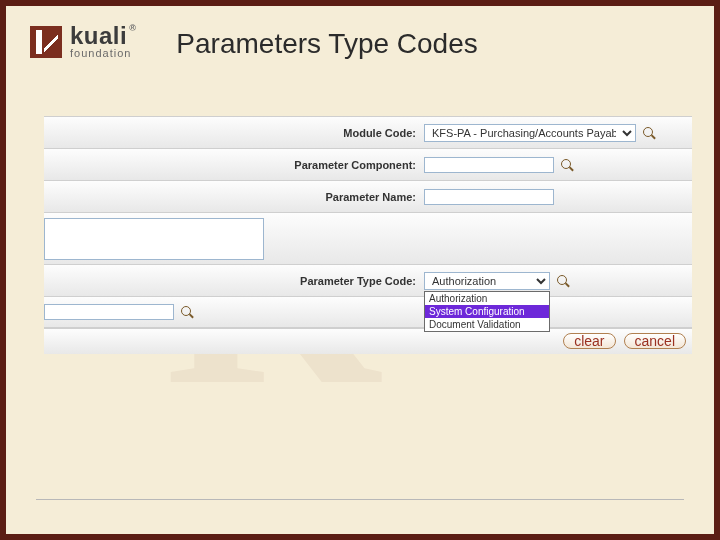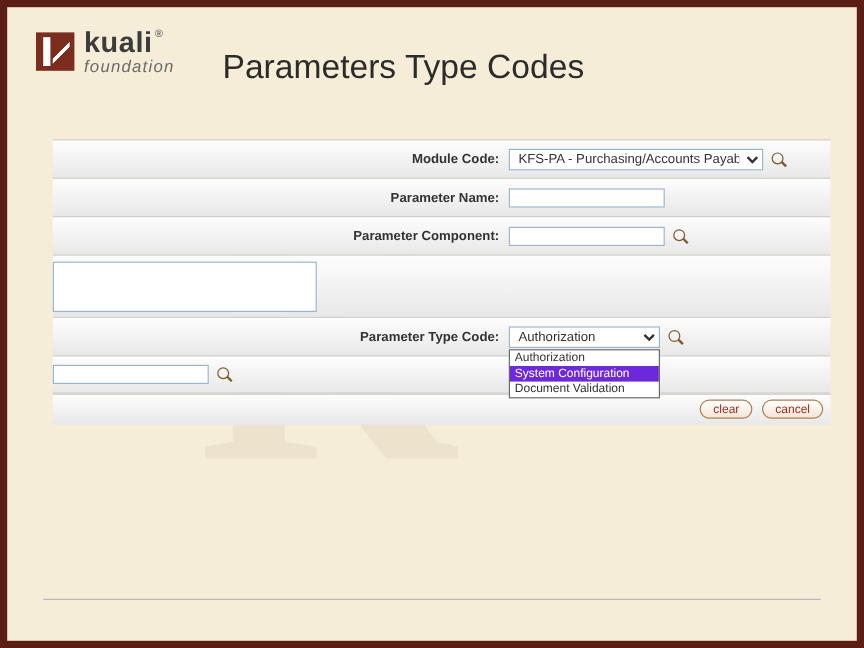--- a/index.html
+++ b/index.html
@@ -18,23 +18,23 @@
   }
   .logo-mark::before {
     content: ""; position: absolute; left: 6px; top: 4px; width: 6px; height: 24px; background: #fff;
   }
   .logo-mark::after {
     content: ""; position: absolute; left: 14px; top: 4px; width: 14px; height: 24px;
     background: linear-gradient(135deg, #7b2e1f 48%, #fff 48% 58%, #7b2e1f 58%);
   }
   .logo-text { line-height: 1; }
   .logo-text .k { font-weight: 700; font-size: 24px; color: #3c3c3c; letter-spacing: 0.5px; }
-  .logo-text .f { font-size: 14px; color: #6b6b6b; letter-spacing: 1px; font-style: italic; }
+  .logo-text .f { font-size: 11px; color: #6b6b6b; letter-spacing: 1px; }
   .reg { font-size: 9px; vertical-align: top; color: #6b6b6b; margin-left: 2px; }
-  .title { font-size: 28px; color: #2b2b2b; margin-top: 16px; }
+  .title { font-size: 28px; color: #2b2b2b; margin-top: 4px; }
   .watermark {
     position: absolute; left: 160px; top: 120px; font-size: 280px; font-weight: 900;
     color: rgba(122,46,31,0.06); letter-spacing: -40px; pointer-events: none;
     font-family: Georgia, serif;
   }
   .form-panel {
     position: absolute; left: 38px; top: 110px; width: 648px;
     font-size: 11px; color: #333;
   }
   .row {
@@ -71,21 +71,21 @@
   }
   .dropdown .opt { padding: 1px 4px; color: #333; white-space: nowrap; }
   .dropdown .opt.sel { background: #6d28d9; color: #fff; }
   .action-row {
     display: flex; justify-content: flex-end; gap: 8px; padding: 4px 6px 0 0;
     background: linear-gradient(#fdfdfd, #e8e8e8);
     border-top: 1px solid #cfcfcf; height: 26px;
   }
   .pillbtn {
     height: 16px; border: 1px solid #b08050; background: linear-gradient(#fff,#f3e6d6);
-    border-radius: 9px; font-size: 10px; color: #9a3020; padding: 0 10px; cursor: pointer;
+    border-radius: 9px; font-size: 14px; color: #9a3020; padding: 0 10px; cursor: pointer;
     display: flex; align-items: center;
   }
   .footer {
     position: absolute; left: 30px; right: 30px; bottom: 24px;
   }
   .footer-line { height: 1px; background: #b8b8b8; margin-bottom: 10px; }
   .footer-items { display: flex; justify-content: space-between; font-size: 11px; color: #9a9a9a; }
   .footer-items span b { color: #7b2e1f; font-weight: 700; }
   .row.last { border-bottom: 1px solid #cfcfcf; }
 </style>
@@ -112,31 +112,31 @@
       <div class="lbl">Module Code:</div>
       <div class="ctl">
         <select class="select" style="width:212px">
           <option>KFS-PA - Purchasing/Accounts Payable</option>
         </select>
         <span class="icon-search"></span>
       </div>
     </div>
 
     <div class="row">
-      <div class="lbl">Parameter Name:</div>
+      <div class="lbl">Parameter Component:</div>
       <div class="ctl">
         <input class="input" value="" style="">
+        <span class="icon-search"></span>
       </div>
     </div>
 
     <div class="row">
-      <div class="lbl">Parameter Component:</div>
+      <div class="lbl">Parameter Name:</div>
       <div class="ctl">
         <input class="input" value="" style="">
-        <span class="icon-search"></span>
       </div>
     </div>
 
     <div class="row tall">
       <div class="ctl">
         <textarea class="textarea" style=""></textarea>
       </div>
     </div>
 
     <div class="row">

